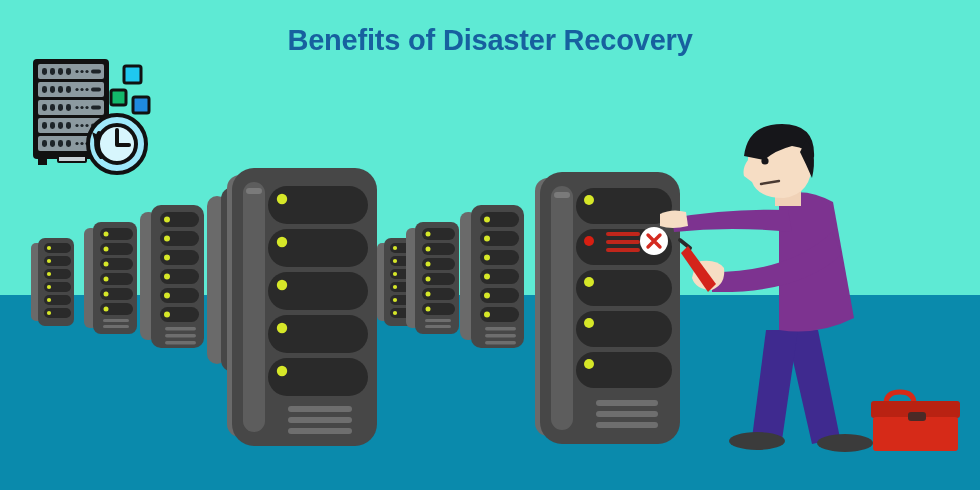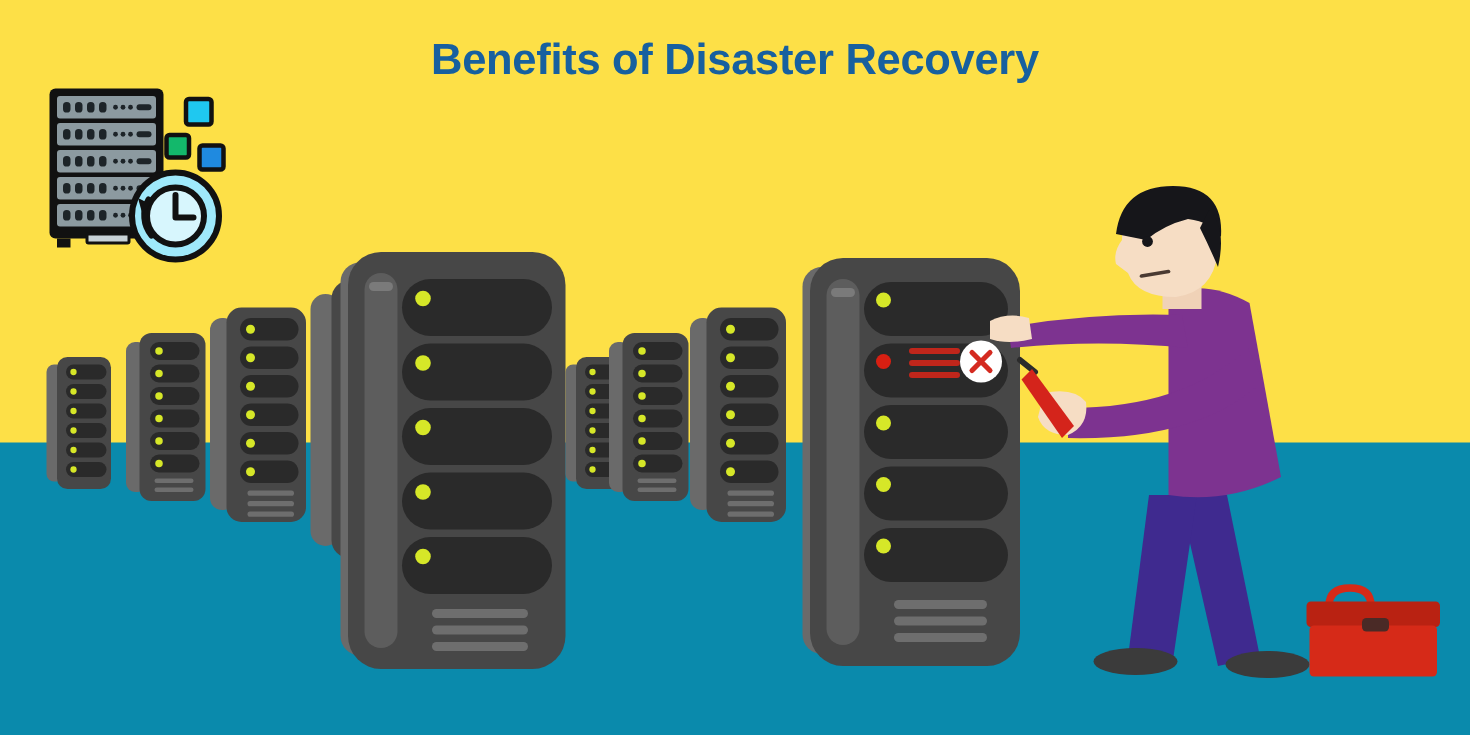--- a/index.html
+++ b/index.html
@@ -8,21 +8,21 @@
     background: #ffffff;
   }
   body {
     font-family: "Liberation Sans", sans-serif;
   }
   #stage {
     position: relative;
     width: 980px;
     height: 490px;
     overflow: hidden;
-    background: #fde047;
+    background: #5eead4;
   }
   #floor {
     position: absolute;
     left: 0;
     top: 295px;
     width: 980px;
     height: 195px;
     background: #0a8aac;
   }
   #title {

